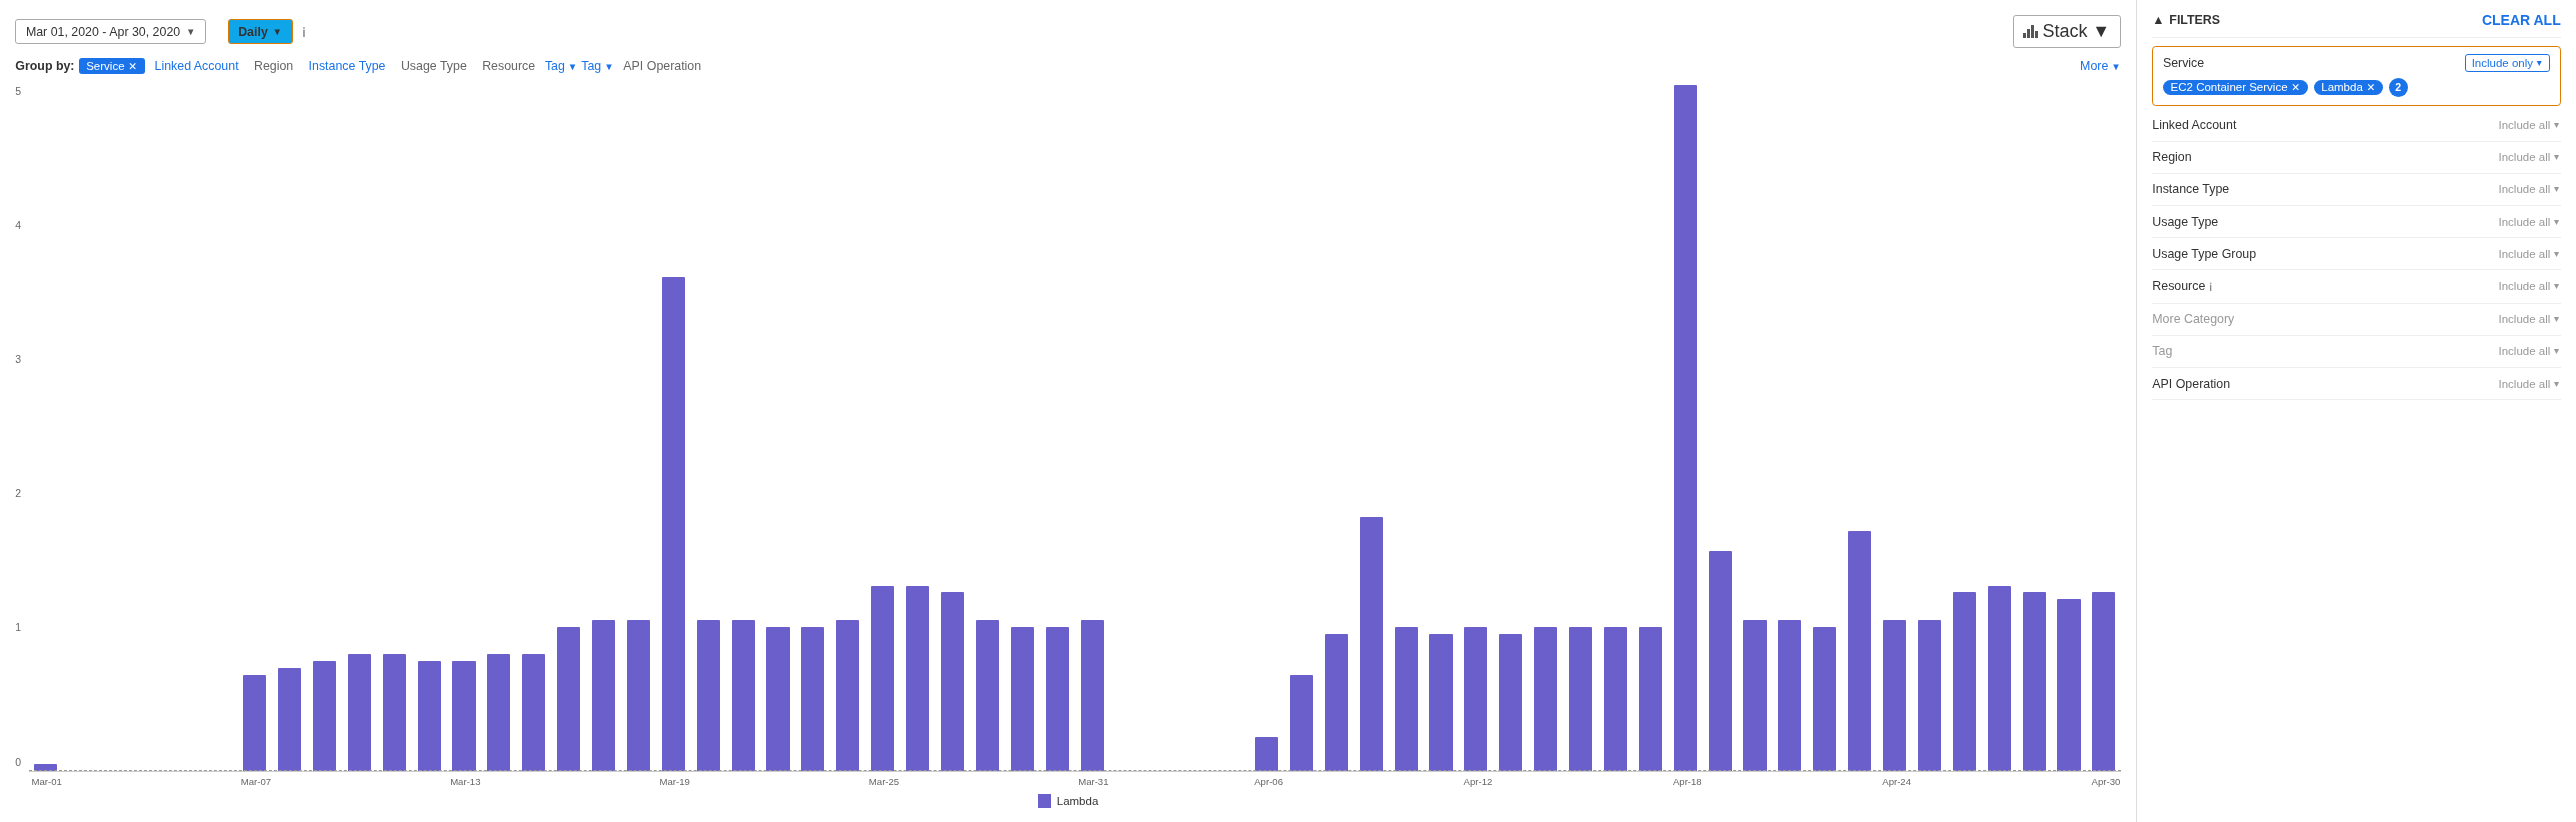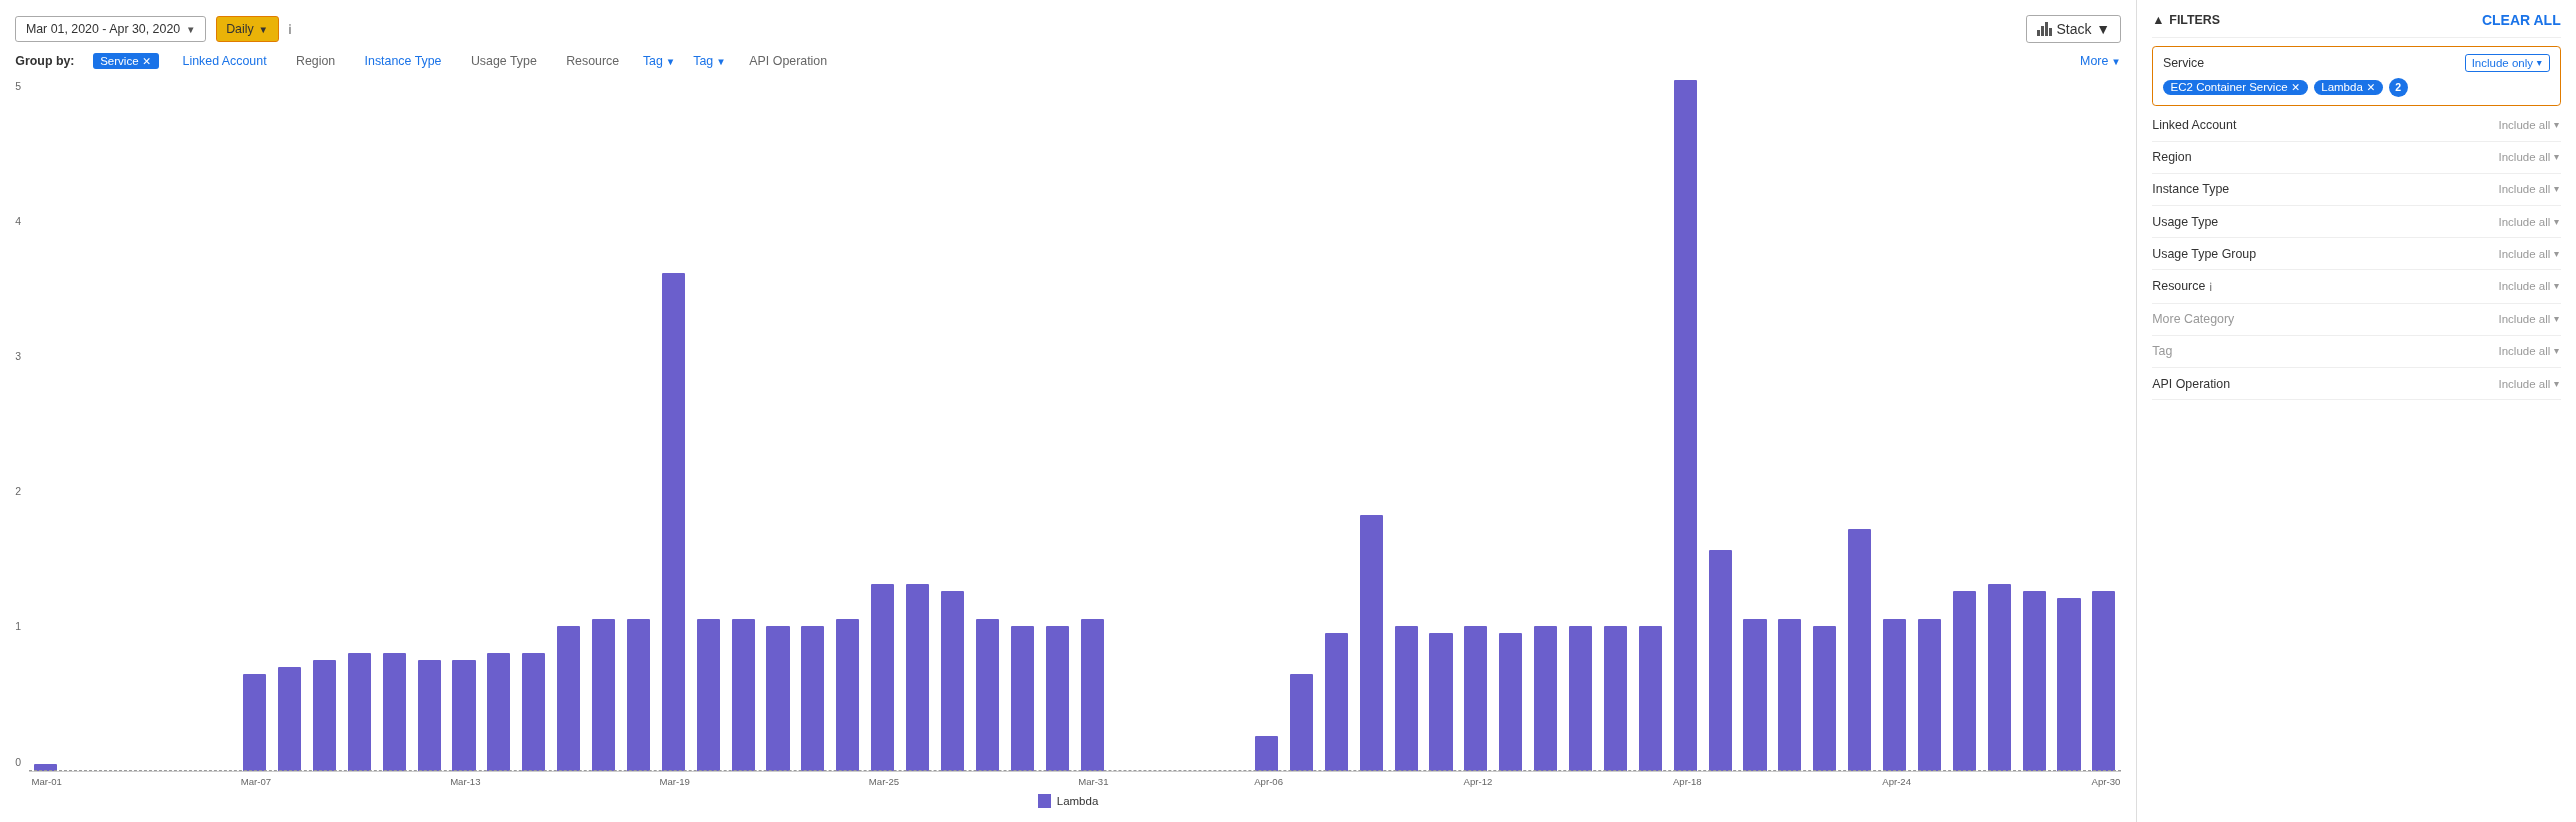--- a/index.html
+++ b/index.html
@@ -4,30 +4,30 @@
   <style>
     * { box-sizing: border-box; margin: 0; padding: 0; }
     body { font-family: -apple-system, BlinkMacSystemFont, 'Segoe UI', Arial, sans-serif; font-size: 12.4px; background: #fff; color: #333; display: flex; height: 823px; overflow: hidden; }
 
     .main-content { flex: 1; padding: 15.3px; display: flex; flex-direction: column; gap: 9.6px; min-width: 0; }
 
     
     .top-bar { display: flex; align-items: center; gap: 9.6px; }
     .date-picker { display: flex; align-items: center; gap: 5.7px; border: 1px solid #aaa; border-radius: 2.9px; padding: 4.8px 9.6px; font-size: 12.4px; color: #333; cursor: pointer; }
     .date-picker .arrow { font-size: 9.6px; color: #555; }
-    .granularity-btn { display: flex; align-items: center; gap: 4.8px; border: 1.9px solid #e07b00; border-radius: 2.9px; padding: 4.8px 9.6px; font-size: 12.4px; font-weight: 400; cursor: pointer; color: #333; background: #eab308; }
+    .granularity-btn { display: flex; align-items: center; gap: 4.8px; border: 1.9px solid #e07b00; border-radius: 2.9px; padding: 4.8px 9.6px; font-size: 12.4px; font-weight: 700; cursor: pointer; color: #333; background: #0ea5e9; margin-left: 12px; }
     .granularity-btn .arrow { font-size: 9.6px; }
     .info-icon { color: #666; font-size: 13.4px; cursor: pointer; }
     .spacer { flex: 1; }
-    .stack-btn { display: flex; align-items: center; gap: 4.8px; border: 1px solid #aaa; border-radius: 2.9px; padding: 4.8px 9.6px; font-size: 14px; cursor: pointer; background: #fff; color: #333; }
+    .stack-btn { display: flex; align-items: center; gap: 4.8px; border: 1px solid #aaa; border-radius: 2.9px; padding: 4.8px 9.6px; font-size: 18px; cursor: pointer; background: #fff; color: #333; }
     .stack-btn .bar-icon { display: flex; align-items: flex-end; gap: 1px; height: 13.4px; }
     .stack-btn .bar-icon span { background: #555; width: 2.9px; }
 
     
-    .group-by-bar { display: flex; align-items: center; gap: 18px; flex-wrap: wrap; }
+    .group-by-bar { display: flex; align-items: center; gap: 4px; flex-wrap: wrap; }
     .group-by-label { font-weight: 600; font-size: 12.4px; color: #333; }
     .group-tag { background: #1a73e8; color: #fff; border-radius: 2.9px; padding: 1.9px 7.7px; font-size: 11.5px; display: flex; align-items: center; gap: 3.8px; }
     .group-tag .close { cursor: pointer; font-size: 10.5px; }
     .group-link { color: #1a73e8; text-decoration: none; cursor: pointer; font-size: 12.4px; padding: 1.9px 5.7px; }
     .group-link.muted { color: #666; }
     .group-dropdown { color: #1a73e8; cursor: pointer; display: flex; align-items: center; gap: 2.9px; font-size: 12.4px; }
     .group-dropdown .arrow { font-size: 9.6px; }
     .more-btn { color: #1a73e8; cursor: pointer; display: flex; align-items: center; gap: 2.9px; font-size: 12.4px; margin-left: auto; }
     .more-btn .arrow { font-size: 9.6px; }
 

